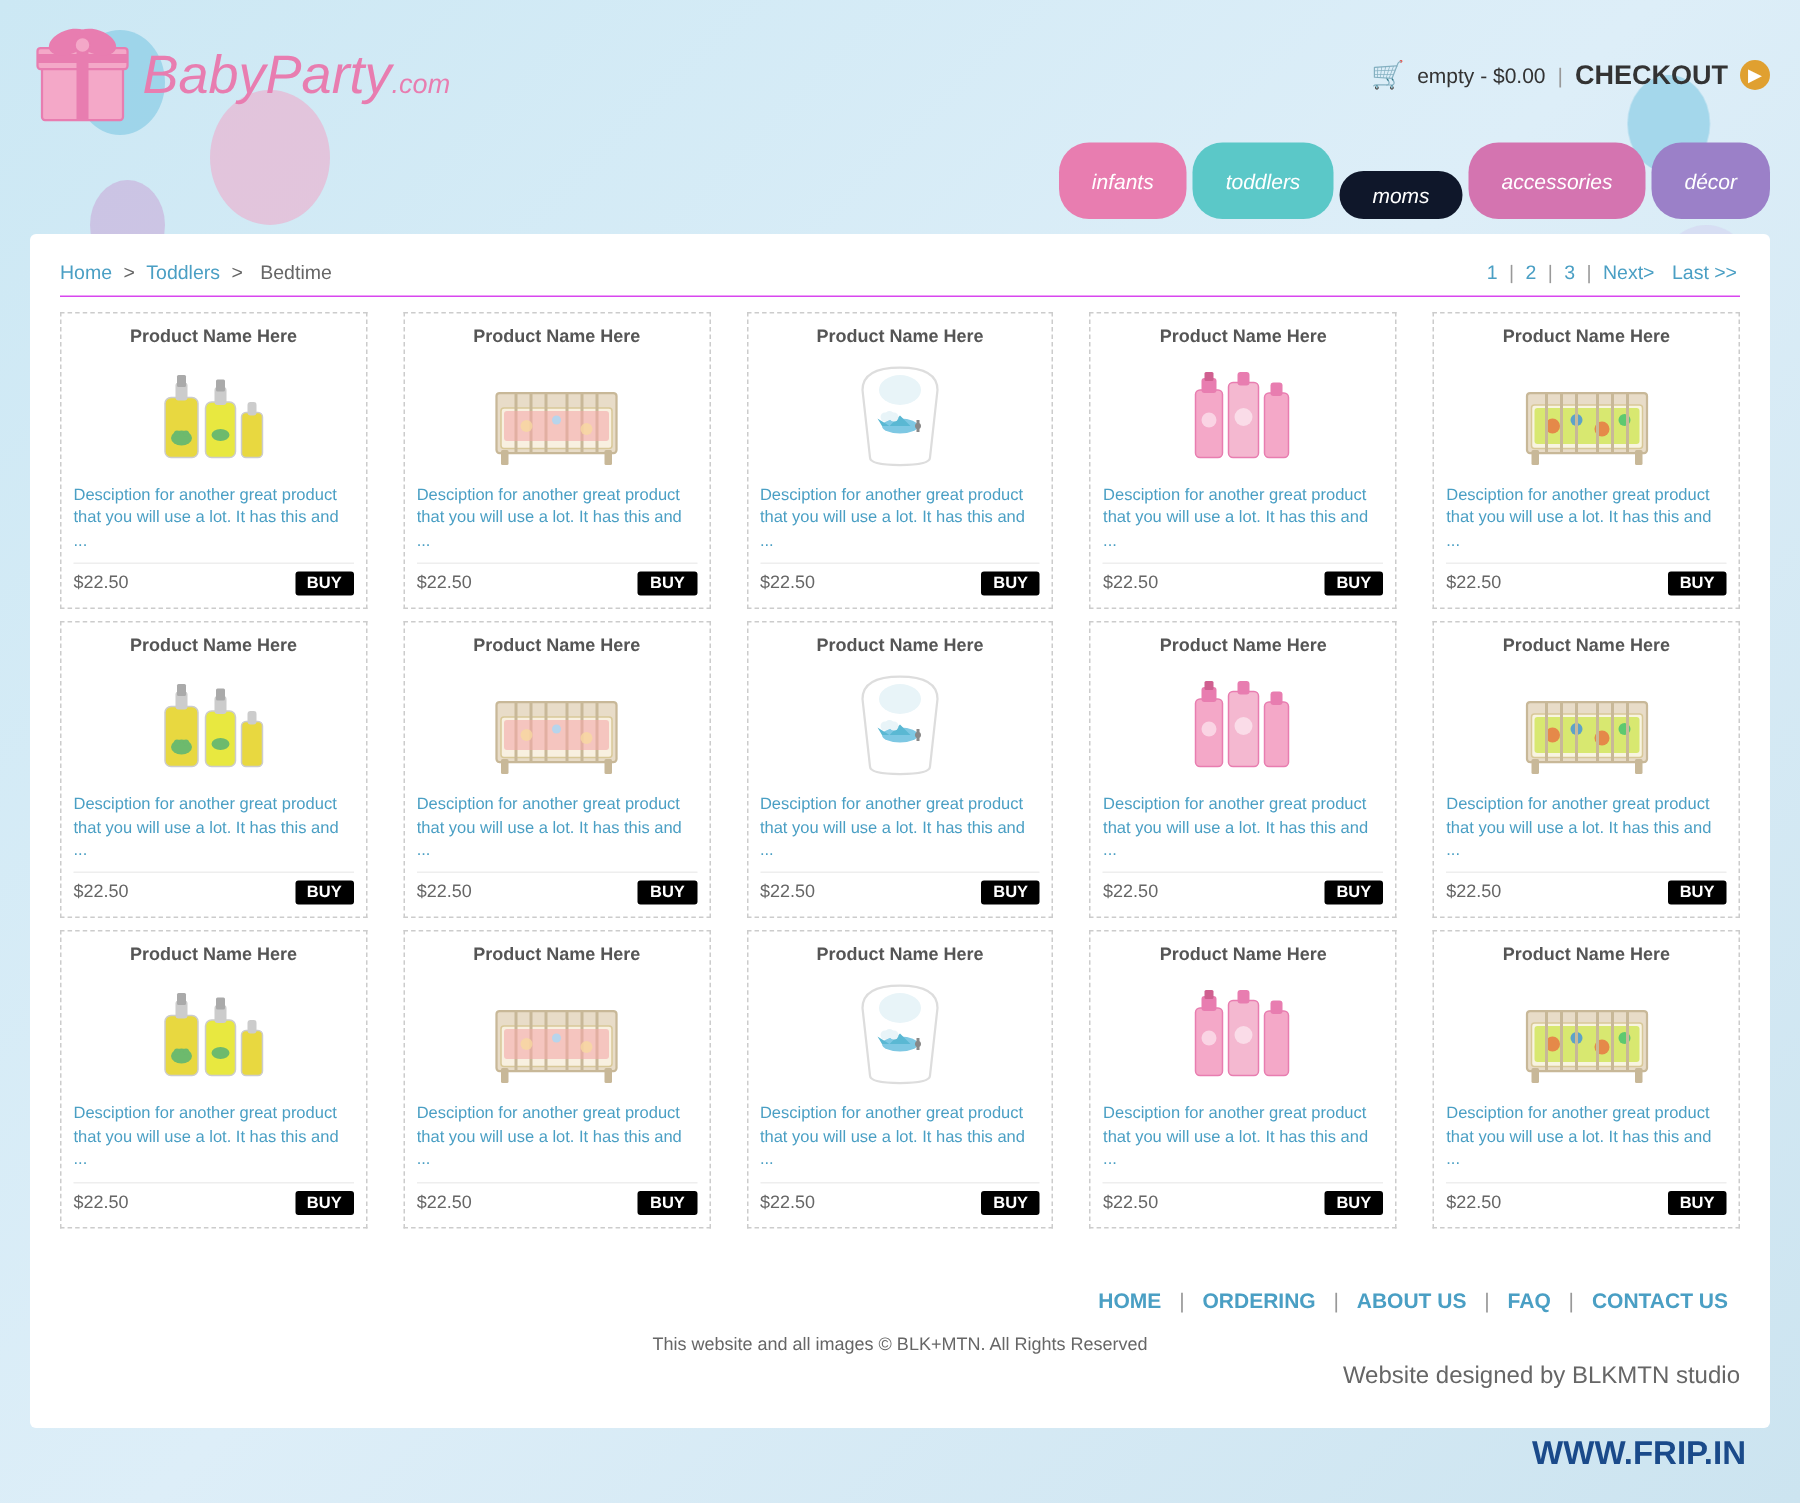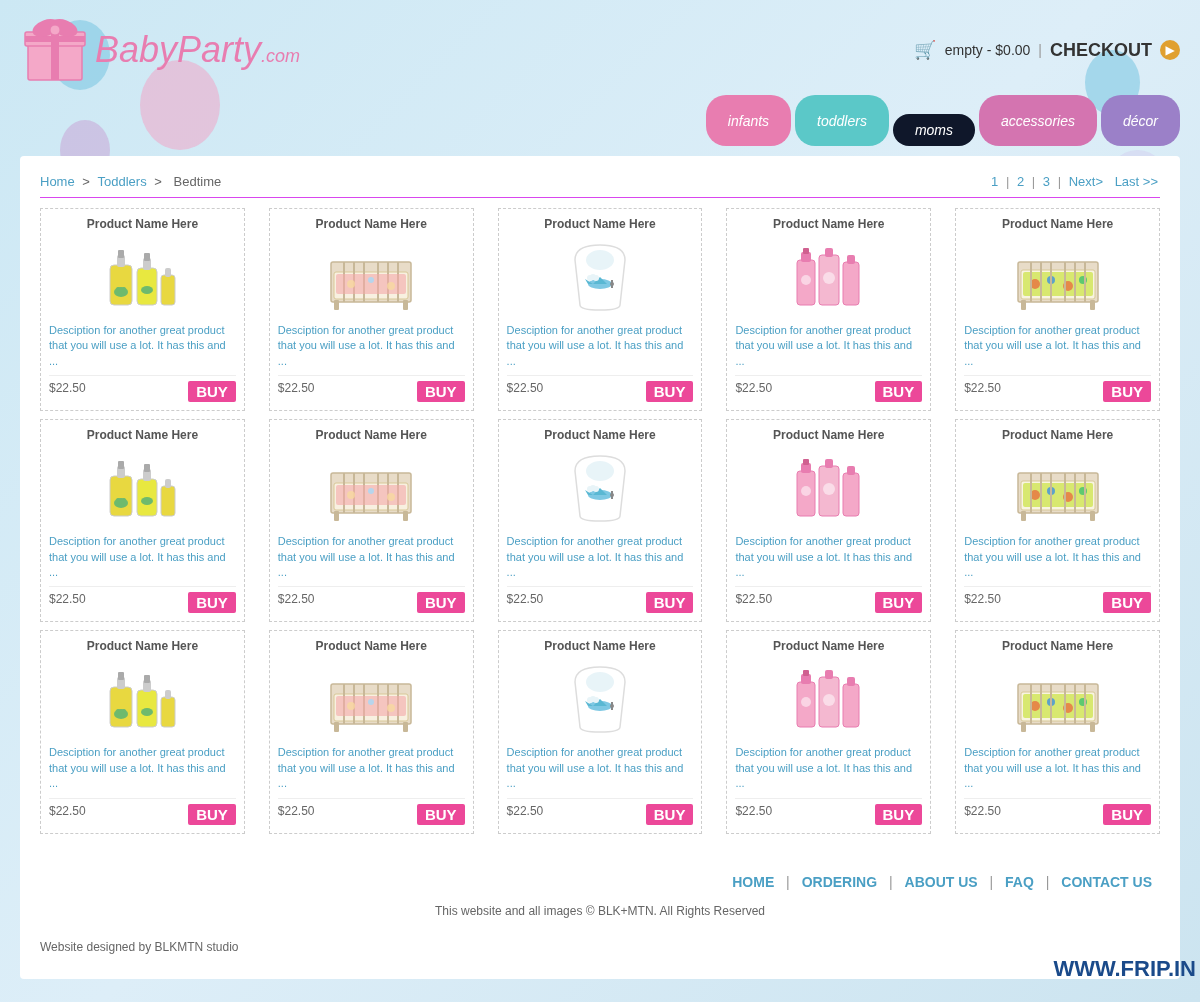--- a/index.html
+++ b/index.html
@@ -164,25 +164,25 @@
       border-top: 1px solid #eee;
       padding-top: 5px;
     }
 
     .product-price {
       font-size: 12px;
       color: #666;
     }
 
     .buy-btn {
-      background: #ec4899;
+      background: #000000;
       color: white;
       border: none;
       padding: 2px 8px;
-      font-size: 15px;
+      font-size: 11px;
       font-weight: bold;
       cursor: pointer;
       border-radius: 2px;
     }
 
     
     .footer-links {
       text-align: right;
       padding: 20px 0 10px 0;
       font-size: 14px;
@@ -200,25 +200,24 @@
     }
 
     .footer-copy {
       text-align: center;
       font-size: 12px;
       color: #666;
       padding: 4px 0;
     }
 
     .footer-designed {
-      text-align: left;
-      font-size: 12px;
+      text-align: right;
+      font-size: 16px;
       color: #666;
       padding: 2px 0 15px 0;
-      margin-top: 16px;
     }
 
     
     .balloon-1 { width: 60px; height: 70px; background: #7ec8e3; position: fixed; top: 20px; left: 50px; border-radius: 50%; opacity: 0.6; }
     .balloon-2 { width: 80px; height: 90px; background: #f4a0c4; position: fixed; top: 60px; left: 140px; border-radius: 50%; opacity: 0.5; }
     .balloon-3 { width: 50px; height: 60px; background: #c8a0d4; position: fixed; top: 120px; left: 60px; border-radius: 50%; opacity: 0.5; }
     .balloon-4 { width: 70px; height: 80px; background: #f0c040; position: fixed; top: 180px; left: 160px; border-radius: 50%; opacity: 0.4; }
     .balloon-5 { width: 55px; height: 65px; background: #7ec8e3; position: fixed; top: 50px; right: 60px; border-radius: 50%; opacity: 0.6; }
     .balloon-6 { width: 65px; height: 75px; background: #d4d0f0; position: fixed; top: 150px; right: 30px; border-radius: 50%; opacity: 0.5; }
     .balloon-7 { width: 90px; height: 100px; background: #f4a0c4; position: fixed; top: 600px; left: 80px; border-radius: 50%; opacity: 0.5; }
@@ -762,14 +761,14 @@
       <a href="#">ABOUT US</a>
       <span style="color:#999;"> | </span>
       <a href="#">FAQ</a>
       <span style="color:#999;"> | </span>
       <a href="#">CONTACT US</a>
     </div>
     <div class="footer-copy">This website and all images © BLK+MTN. All Rights Reserved</div>
     <div class="footer-designed">Website designed by BLKMTN studio</div>
   </div>
 
-  <div style="position:fixed;bottom:20px;right:4px;font-size:22px;font-weight:bold;color:#1a4a8a;font-family:Arial,sans-serif;z-index:999;text-align:center;">WWW.FRIP.IN</div>
+  <div style="position:fixed;bottom:20px;right:36px;font-size:22px;font-weight:bold;color:#1a4a8a;font-family:Arial,sans-serif;z-index:999;text-align:center;">WWW.FRIP.IN</div>
 </div>
 
 </body></html>

